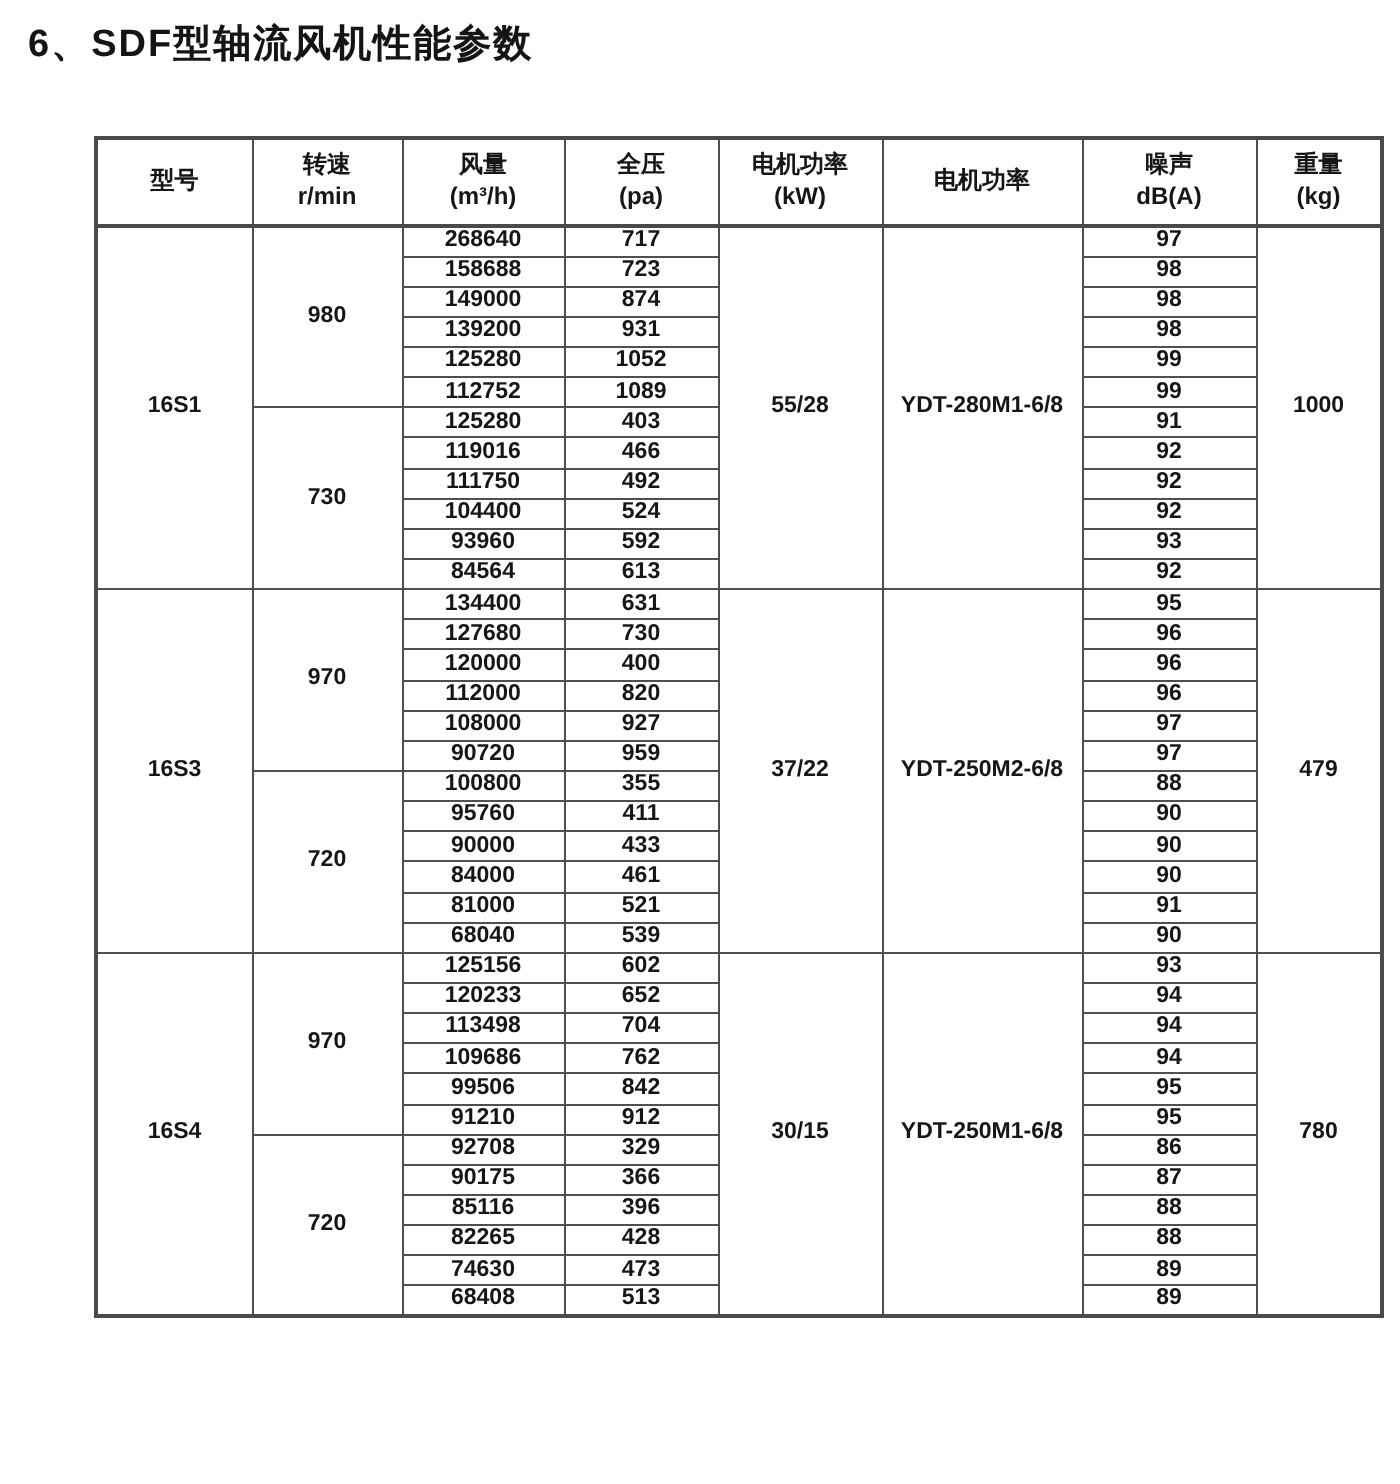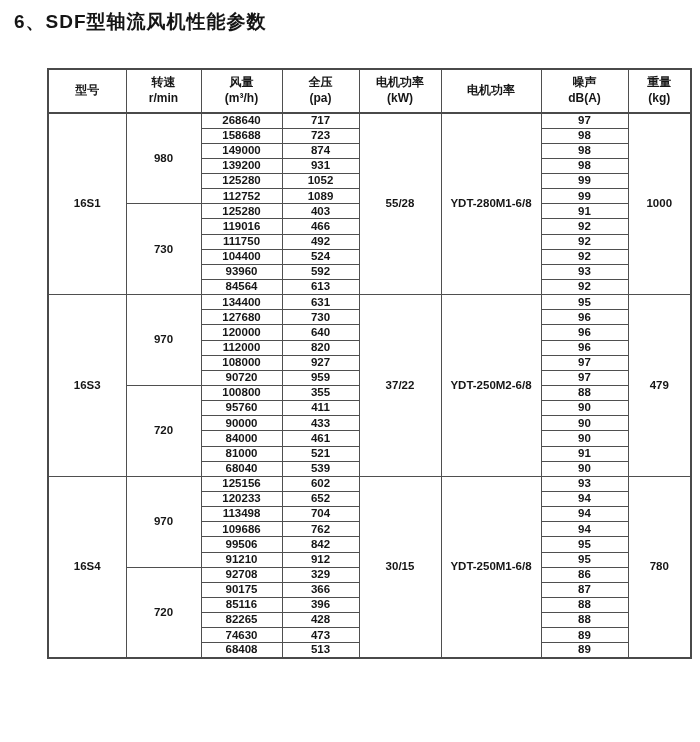--- a/index.html
+++ b/index.html
@@ -179,21 +179,21 @@
           <td>95</td>
           <td rowspan="12">479</td>
         </tr>
         <tr>
           <td>127680</td>
           <td>730</td>
           <td>96</td>
         </tr>
         <tr>
           <td>120000</td>
-          <td>640</td>
+          <td>400</td>
           <td>96</td>
         </tr>
         <tr>
           <td>112000</td>
           <td>820</td>
           <td>96</td>
         </tr>
         <tr>
           <td>108000</td>
           <td>927</td>

